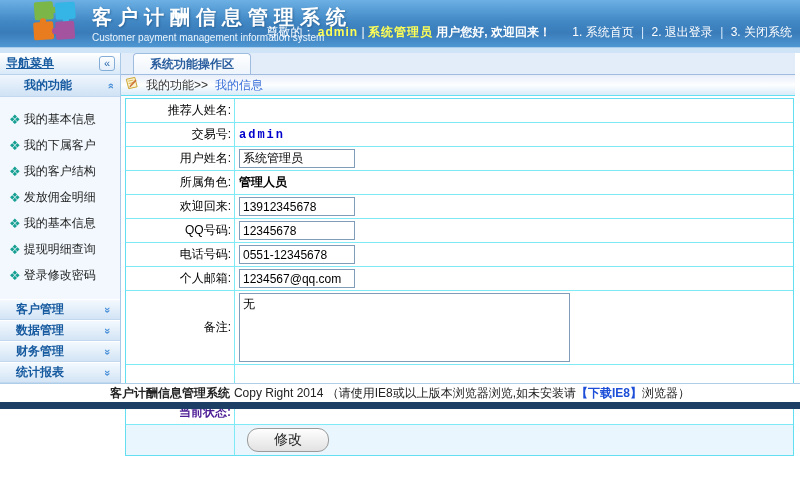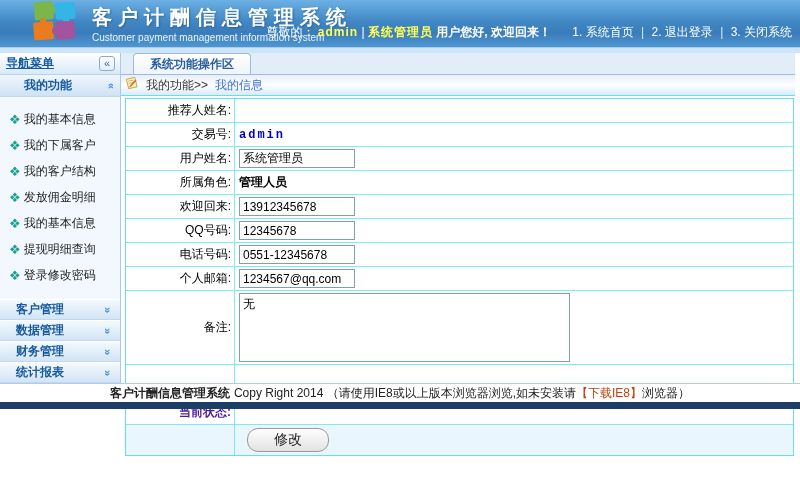--- a/index.html
+++ b/index.html
@@ -98,21 +98,21 @@
   .btn-cell { padding:3px 0 3px 12px; }
   .pill-btn { padding:2px 26px; border:1px solid #9a9a9a; border-radius:11px;
               background:linear-gradient(#fefefe,#e2e2e2); font-size:14px; color:#222;
               font-family:inherit; cursor:pointer; }
 
   
   .footer { height:19px; flex:0 0 19px; background:#fff; border-top:1px solid #aecde9;
             display:flex; align-items:center; justify-content:center;
             font-size:12px; color:#222; white-space:nowrap; }
   .footer b { margin-right:4px; }
-  .dl-link { color:#c2410c; font-weight:normal; cursor:pointer; }
+  .dl-link { color:#1d4ed8; font-weight:bold; cursor:pointer; }
   .footer-bar { height:7px; flex:0 0 7px; background:#1d3f66; }
 </style>
 </head>
 <body>
 
 <div class="page">
 
   <div class="header">
     <span class="logo">
       <svg width="54" height="43" viewBox="0 0 54 43">

